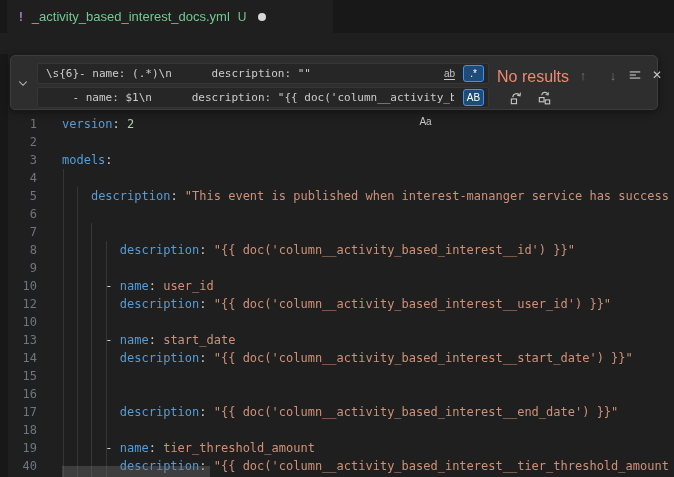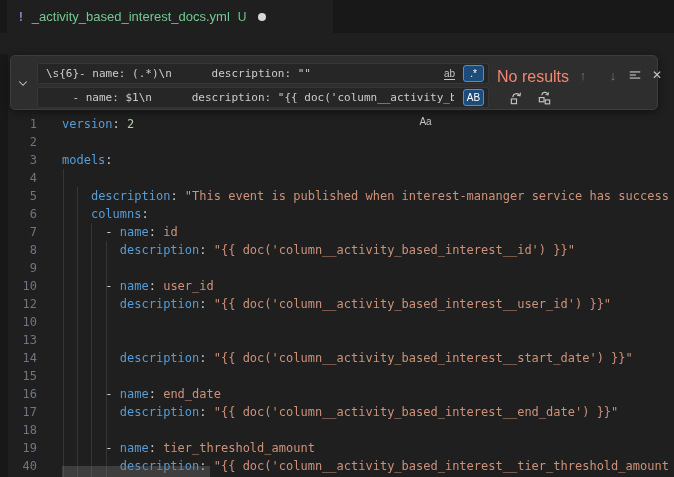--- a/index.html
+++ b/index.html
@@ -148,25 +148,23 @@
       </div>
       <div class="line">
         <span class="ln">4</span>
       </div>
       <div class="line">
         <span class="ln">5</span>
         <span class="tx"><span class="tk-p">    </span><span class="tk-k">description</span><span class="tk-p">: </span><span class="tk-s">"This event is published when interest-mananger service has success</span></span>
       </div>
       <div class="line">
         <span class="ln">6</span>
-        <span class="tx"><span class="tk-p">    </span><span class="tk-k">columns</span><span class="tk-p">:</span></span>
       </div>
       <div class="line">
         <span class="ln">7</span>
-        <span class="tx"><span class="tk-p">      - </span><span class="tk-k">name</span><span class="tk-p">: </span><span class="tk-s">id</span></span>
       </div>
       <div class="line">
         <span class="ln">8</span>
         <span class="tx"><span class="tk-p">        </span><span class="tk-k">description</span><span class="tk-p">: </span><span class="tk-s">"{{ doc('column__activity_based_interest__id') }}"</span></span>
       </div>
       <div class="line">
         <span class="ln">9</span>
         <span class="tx"></span>
       </div>
       <div class="line">
@@ -176,32 +174,32 @@
       <div class="line">
         <span class="ln">12</span>
         <span class="tx"><span class="tk-p">        </span><span class="tk-k">description</span><span class="tk-p">: </span><span class="tk-s">"{{ doc('column__activity_based_interest__user_id') }}"</span></span>
       </div>
       <div class="line">
         <span class="ln">10</span>
         <span class="tx"></span>
       </div>
       <div class="line">
         <span class="ln">13</span>
+        <span class="tx"><span class="tk-p">      - </span><span class="tk-k">name</span><span class="tk-p">: </span><span class="tk-s">start_date</span></span>
       </div>
       <div class="line">
         <span class="ln">14</span>
         <span class="tx"><span class="tk-p">        </span><span class="tk-k">description</span><span class="tk-p">: </span><span class="tk-s">"{{ doc('column__activity_based_interest__start_date') }}"</span></span>
       </div>
       <div class="line">
         <span class="ln">15</span>
         <span class="tx"></span>
       </div>
       <div class="line">
         <span class="ln">16</span>
-        <span class="tx"><span class="tk-p">      - </span><span class="tk-k">name</span><span class="tk-p">: </span><span class="tk-s">end_date</span></span>
       </div>
       <div class="line">
         <span class="ln">17</span>
         <span class="tx"><span class="tk-p">        </span><span class="tk-k">description</span><span class="tk-p">: </span><span class="tk-s">"{{ doc('column__activity_based_interest__end_date') }}"</span></span>
       </div>
       <div class="line">
         <span class="ln">18</span>
         <span class="tx"></span>
       </div>
       <div class="line">

